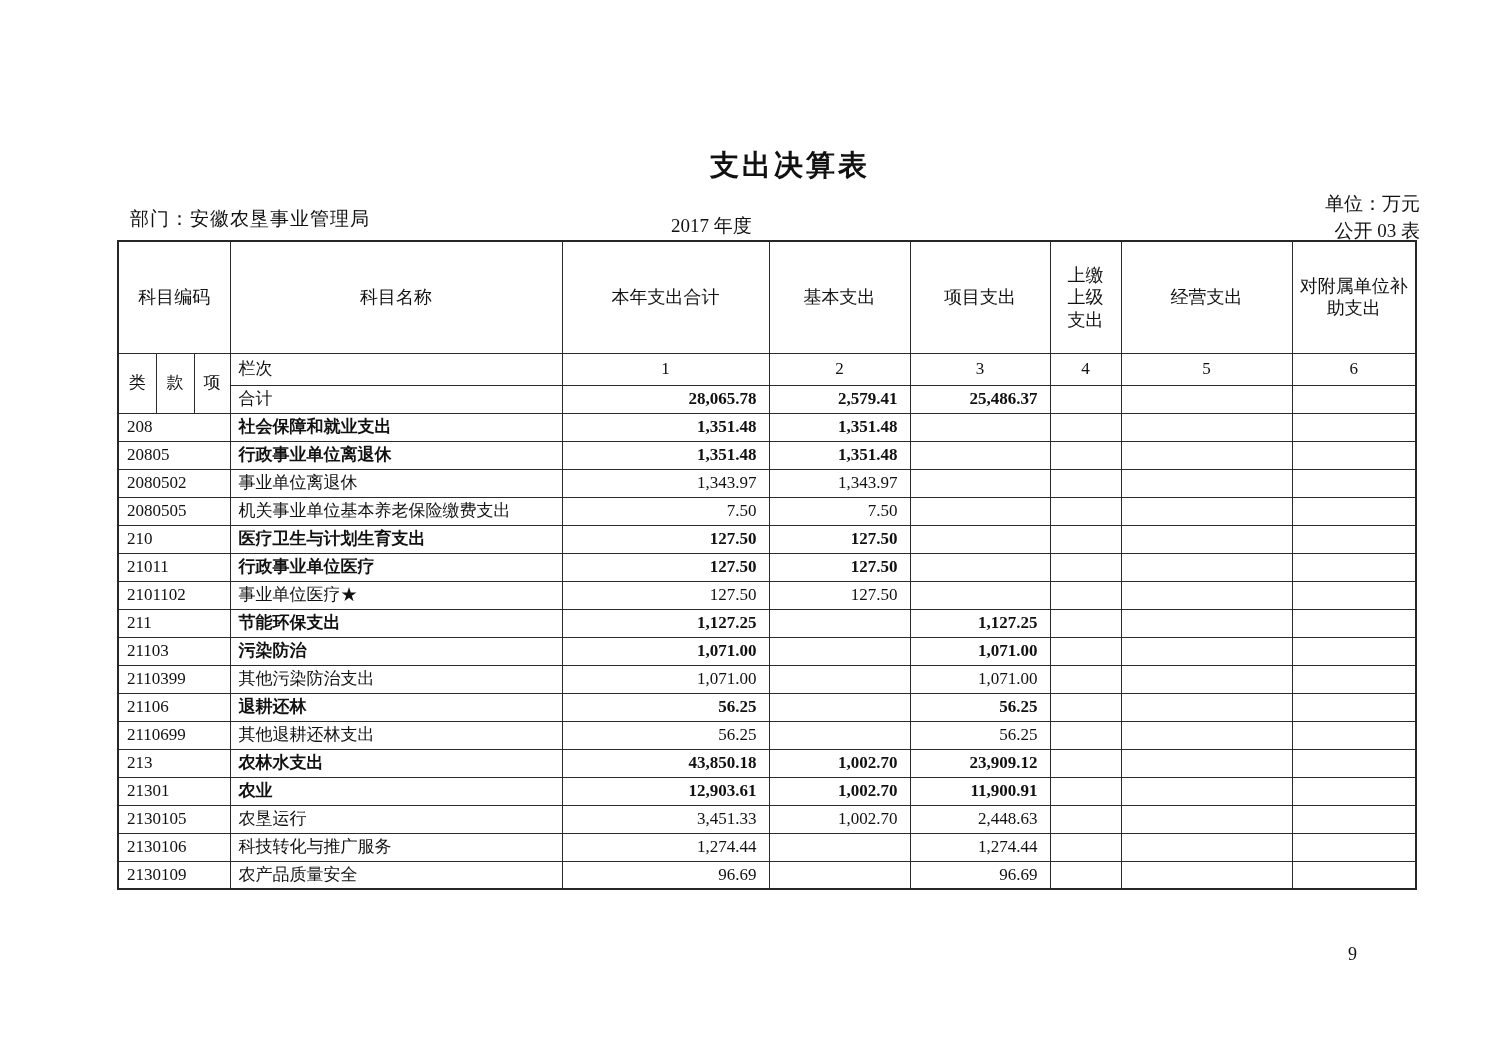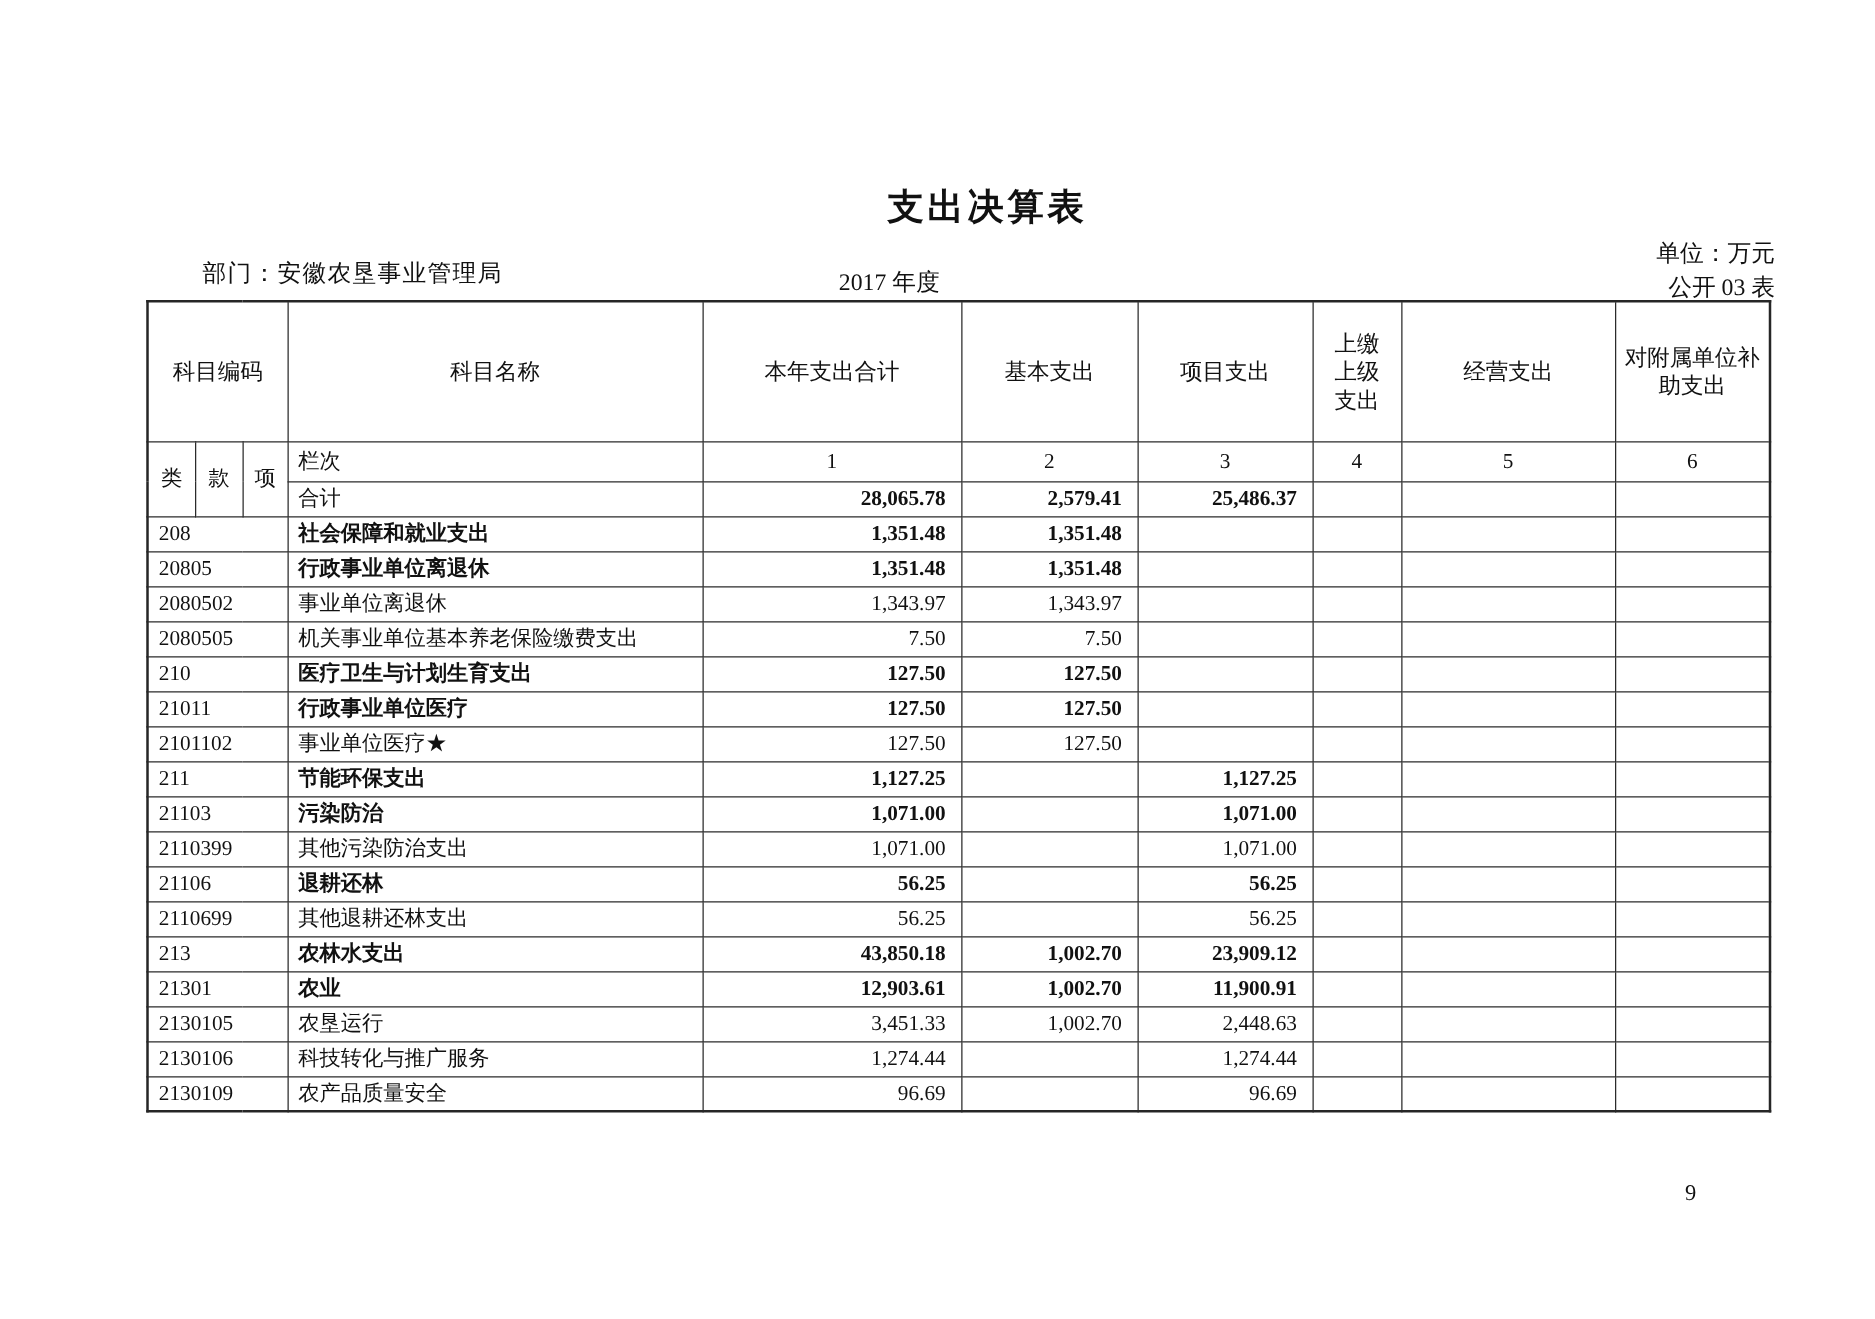--- a/index.html
+++ b/index.html
@@ -5,21 +5,21 @@
   html,body{margin:0;padding:0;}
   body{
     width:1500px;height:1055px;position:relative;background:#ffffff;
     font-family:"Liberation Serif","DejaVu Serif",serif;color:#111;
     -webkit-font-smoothing:antialiased;
   }
   .doc-title{
     position:absolute;top:146px;left:0;width:100%;text-align:center;
     font-size:29px;font-weight:bold;letter-spacing:3px;padding-left:40px;
   }
-  .dept-line{position:absolute;top:206px;left:130px;font-size:19px;letter-spacing:1px;margin-left:32px;}
+  .dept-line{position:absolute;top:206px;left:130px;font-size:19px;letter-spacing:1px;}
   .year-line{position:absolute;top:213px;left:671px;font-size:19px;}
   .unit-block{position:absolute;top:190px;right:80px;text-align:right;font-size:19px;line-height:27px;}
   .page-number{position:absolute;top:944px;left:1348px;font-size:18px;}
 
   table.fin{
     position:absolute;top:240px;left:117px;width:1298px;
     border-collapse:collapse;table-layout:fixed;
     border:2px solid #262626;
   }
   table.fin td{

